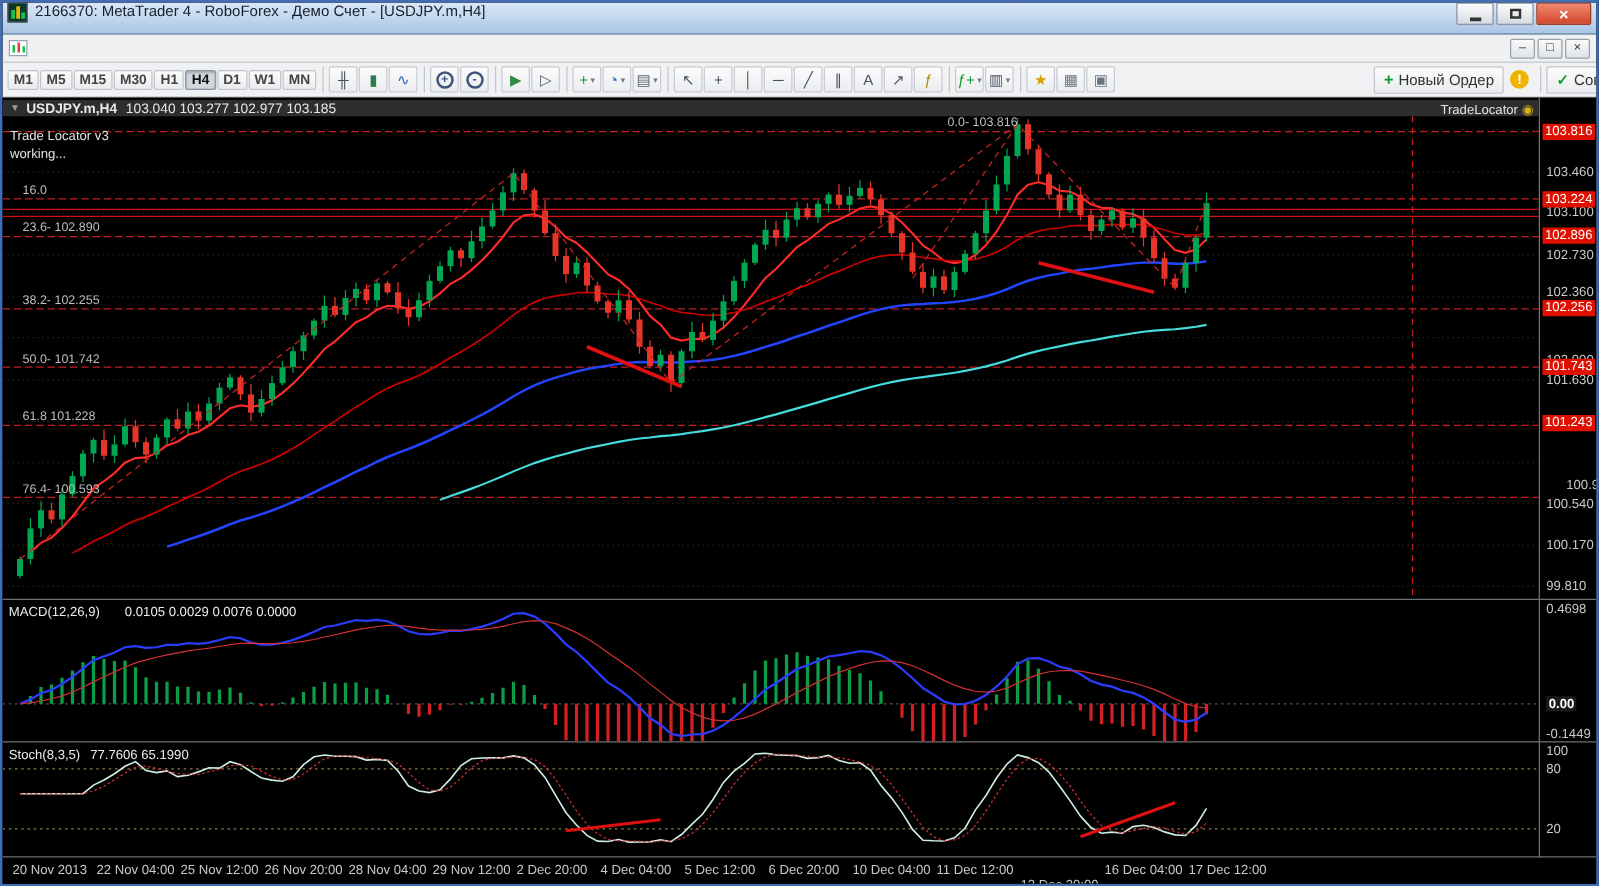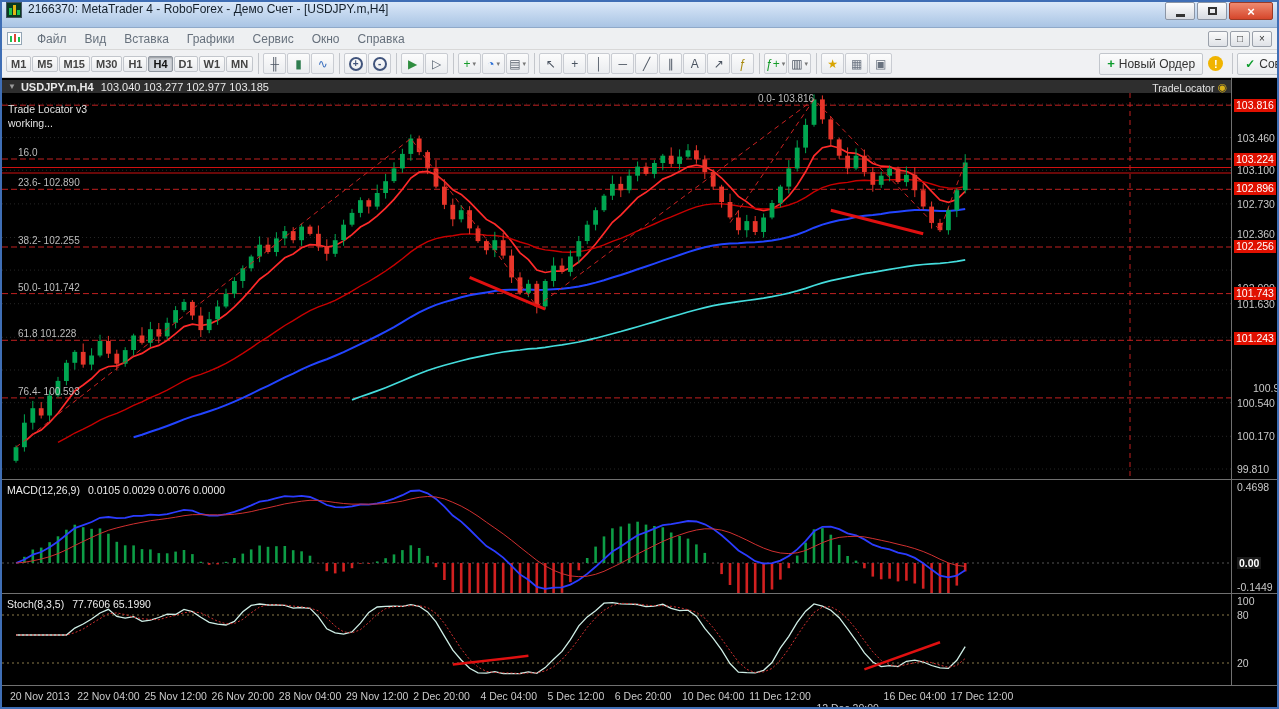--- a/index.html
+++ b/index.html
@@ -86,29 +86,20 @@
         </div>
       <div class="wbtn close">×</div>
     </div>
   </div>
 
   <div class="menubar">
     <div class="child-icon">
         <i></i>
         <b></b>
         <em></em>
-      </div>
-    <div id="menu-items" style="display:flex">
-        <div class="menu-item">Файл</div>
-        <div class="menu-item">Вид</div>
-        <div class="menu-item">Вставка</div>
-        <div class="menu-item">Графики</div>
-        <div class="menu-item">Сервис</div>
-        <div class="menu-item">Окно</div>
-        <div class="menu-item">Справка</div>
       </div>
     <div class="mdibtns">
       <div class="mdibtn">–</div>
       <div class="mdibtn">□</div>
       <div class="mdibtn">×</div>
     </div>
   </div>
 
   <div class="toolbar">
     <div id="tf-group">
@@ -640,21 +631,21 @@
         <line x1="929.6" y1="82" x2="929.6" y2="112.3" stroke="#d22020" stroke-width="2.6"></line>
         <line x1="938.0" y1="82" x2="938.0" y2="112.3" stroke="#d22020" stroke-width="2.6"></line>
         <line x1="946.4" y1="82" x2="946.4" y2="112.3" stroke="#d22020" stroke-width="2.6"></line>
         <line x1="954.8" y1="82" x2="954.8" y2="104.6" stroke="#d22020" stroke-width="2.6"></line>
         <line x1="963.2" y1="82" x2="963.2" y2="90.4" stroke="#d22020" stroke-width="2.6"></line>
         <polyline points="14.0,82.0 22.4,78.5 30.8,73.6 39.2,71.0 47.6,66.2 56.0,60.5 64.4,53.7 72.8,47.1 81.2,44.1 89.6,41.0 98.0,36.8 106.4,36.0 114.8,37.2 123.2,36.8 131.6,34.9 140.0,34.9 148.4,33.6 156.8,34.1 165.2,33.1 173.6,31.0 182.0,28.8 190.4,29.6 198.8,33.0 207.2,34.6 215.6,34.6 224.0,33.2 232.4,30.9 240.8,27.9 249.2,24.4 257.6,20.6 266.0,19.4 274.4,17.2 282.8,15.2 291.2,15.7 299.6,14.9 308.0,16.0 316.4,19.5 324.8,24.0 333.2,26.2 341.6,26.4 350.0,25.4 358.4,23.5 366.8,23.6 375.2,22.3 383.6,20.3 392.0,17.6 400.4,14.2 408.8,10.0 417.2,9.5 425.6,12.3 434.0,17.9 442.4,25.7 450.8,34.5 459.2,40.6 467.6,48.5 476.0,56.9 484.4,65.1 492.8,70.2 501.2,76.6 509.6,84.8 518.0,93.4 526.4,98.8 534.8,106.0 543.2,107.8 551.6,106.6 560.0,106.3 568.4,103.6 576.8,99.0 585.2,92.9 593.6,85.8 602.0,78.2 610.4,70.5 618.8,65.6 627.2,59.8 635.6,54.2 644.0,51.2 652.4,47.6 660.8,44.2 669.2,43.1 677.6,41.6 686.0,40.0 694.4,40.5 702.8,43.3 711.2,47.9 719.6,54.2 728.0,61.6 736.4,69.5 744.8,74.6 753.2,80.2 761.6,82.5 770.0,82.2 778.4,79.6 786.8,75.0 795.2,68.4 803.6,60.2 812.0,50.3 820.4,45.8 828.8,45.6 837.2,48.2 845.6,52.4 854.0,54.3 862.4,58.4 870.8,63.7 879.2,66.7 887.6,68.3 896.0,71.6 904.4,73.3 912.8,76.9 921.2,82.2 929.6,88.6 938.0,94.7 946.4,96.4 954.8,94.7 963.2,89.2" fill="none" stroke="#2b3cff" stroke-width="1.8"></polyline>
         <polyline points="14.0,82.0 22.4,81.3 30.8,79.8 39.2,78.0 47.6,75.7 56.0,72.6 64.4,68.8 72.8,64.5 81.2,60.4 89.6,56.5 98.0,52.6 106.4,49.3 114.8,46.9 123.2,44.8 131.6,42.9 140.0,41.3 148.4,39.7 156.8,38.6 165.2,37.5 173.6,36.2 182.0,34.7 190.4,33.7 198.8,33.6 207.2,33.8 215.6,33.9 224.0,33.8 232.4,33.2 240.8,32.1 249.2,30.6 257.6,28.6 266.0,26.8 274.4,24.9 282.8,22.9 291.2,21.5 299.6,20.2 308.0,19.3 316.4,19.4 324.8,20.3 333.2,21.5 341.6,22.5 350.0,23.1 358.4,23.1 366.8,23.2 375.2,23.0 383.6,22.5 392.0,21.5 400.4,20.1 408.8,18.0 417.2,16.3 425.6,15.5 434.0,16.0 442.4,17.9 450.8,21.3 459.2,25.1 467.6,29.8 476.0,35.2 484.4,41.2 492.8,47.0 501.2,52.9 509.6,59.3 518.0,66.1 526.4,72.7 534.8,79.3 543.2,85.0 551.6,89.3 560.0,92.7 568.4,94.9 576.8,95.7 585.2,95.2 593.6,93.3 602.0,90.3 610.4,86.3 618.8,82.2 627.2,77.7 635.6,73.0 644.0,68.7 652.4,64.5 660.8,60.4 669.2,56.9 677.6,53.9 686.0,51.1 694.4,49.0 702.8,47.8 711.2,47.9 719.6,49.1 728.0,51.6 736.4,55.2 744.8,59.1 753.2,63.3 761.6,67.1 770.0,70.1 778.4,72.0 786.8,72.6 795.2,71.8 803.6,69.5 812.0,65.6 820.4,61.7 828.8,58.5 837.2,56.4 845.6,55.6 854.0,55.3 862.4,55.9 870.8,57.5 879.2,59.3 887.6,61.1 896.0,63.2 904.4,65.2 912.8,67.6 921.2,70.5 929.6,74.1 938.0,78.2 946.4,81.9 954.8,84.4 963.2,85.4" fill="none" stroke="#d03030" stroke-width="1"></polyline>
       </svg>
     <div id="macd-label" class="panel-label">
       <span>MACD(12,26,9)</span>
-      <span style="margin-left:5px">0.0105 0.0029 0.0076 0.0000</span>
+      <span style="margin-left:17px">0.0105 0.0029 0.0076 0.0000</span>
     </div>
     <div id="macd-axis">
         <div class="ax-label" style="top: 0px;">0.4698</div>
         <div class="ax-label zero" style="top: 76px;">0.00</div>
         <div class="ax-label" style="top: 99.7636px;">-0.1449</div>
       </div>
     <div class="hdiv" style="top:515px"></div>
     <svg id="stoch-svg" width="1229" height="90">
         <line x1="0" y1="20.0" x2="1229" y2="20.0" stroke="#8a7a4a" stroke-dasharray="2,3"></line>
         <line x1="0" y1="68.0" x2="1229" y2="68.0" stroke="#8a7a4a" stroke-dasharray="2,3"></line>

